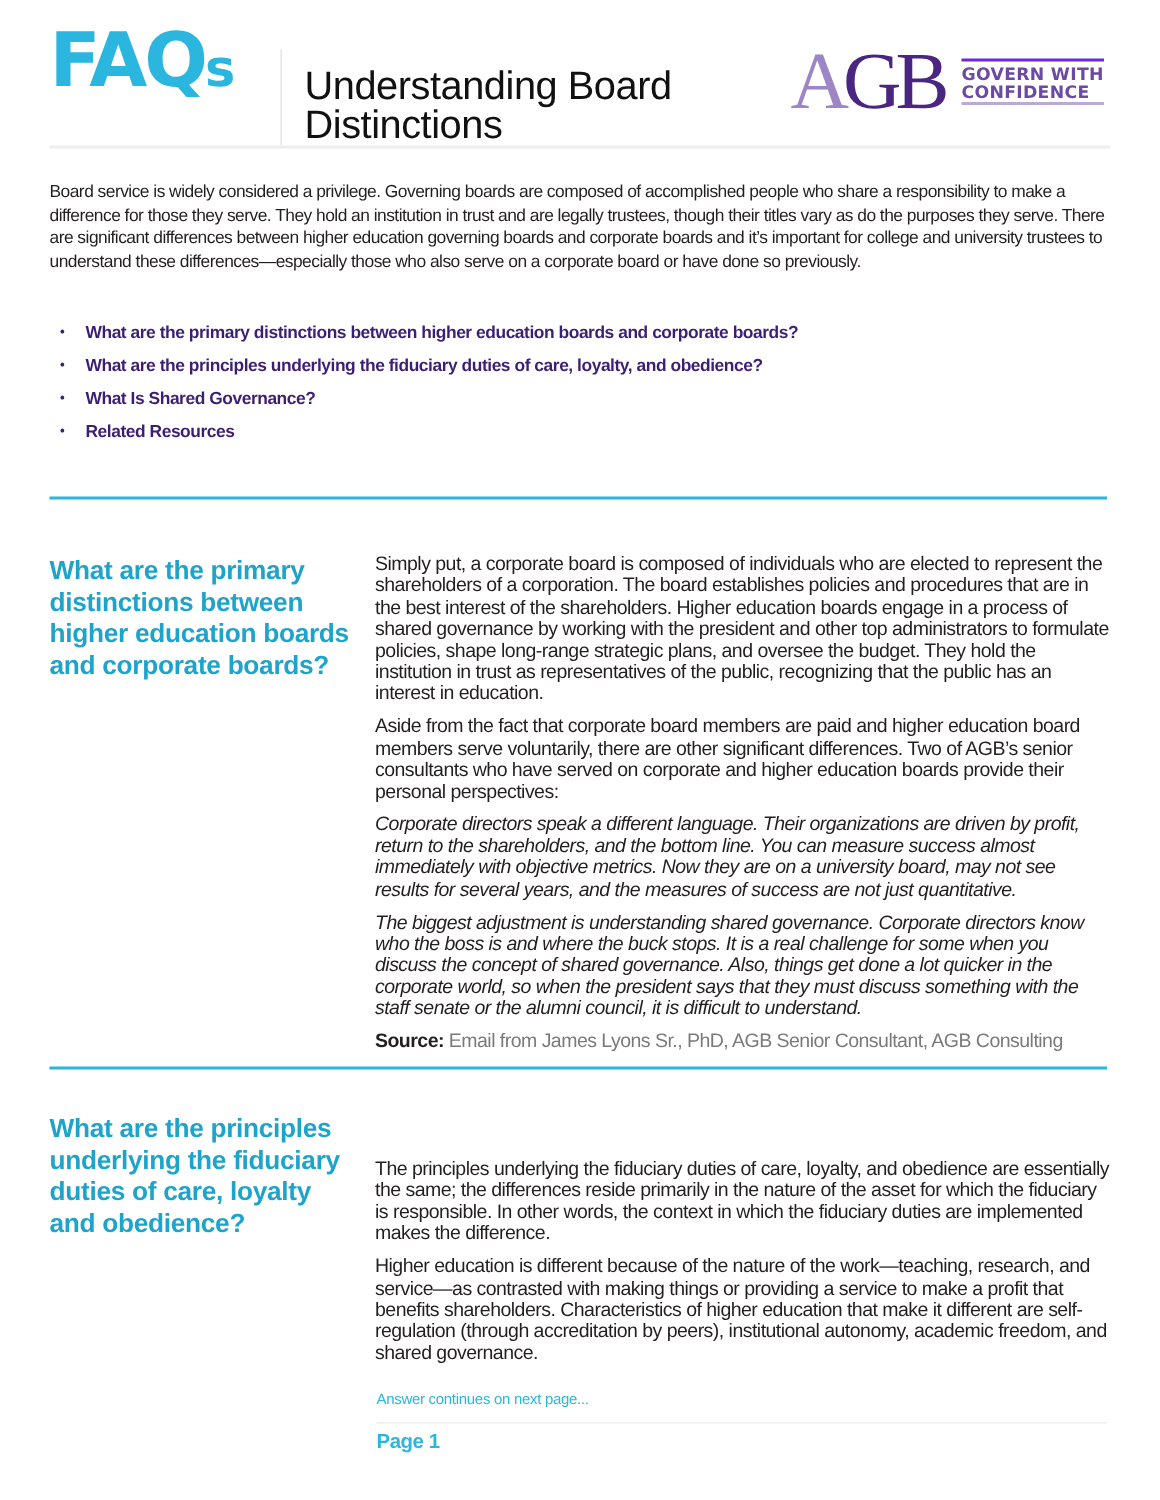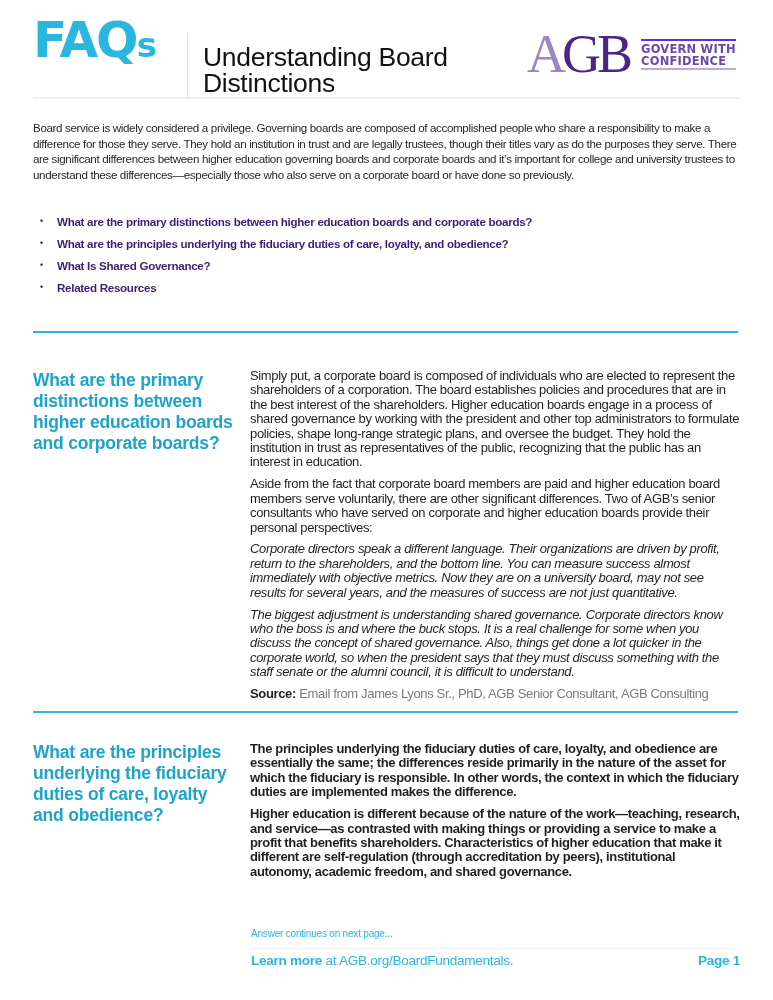--- a/index.html
+++ b/index.html
@@ -98,24 +98,23 @@
   <p>Simply put, a corporate board is composed of individuals who are elected to represent the shareholders of a corporation. The board establishes policies and procedures that are in the best interest of the shareholders. Higher education boards engage in a process of shared governance by working with the president and other top administrators to formulate policies, shape long-range strategic plans, and oversee the budget. They hold the institution in trust as representatives of the public, recognizing that the public has an interest in education.</p>
   <p>Aside from the fact that corporate board members are paid and higher education board members serve voluntarily, there are other significant differences.  Two of AGB’s senior consultants who have served on corporate and higher education boards provide their personal perspectives:</p>
   <p class="quote">Corporate directors speak a different language. Their organizations are driven by profit, return to the shareholders, and the bottom line. You can measure success almost immediately with objective metrics. Now they are on a university board, may not see results for several years, and the measures of success are not just quantitative.</p>
   <p class="quote">The biggest adjustment is understanding shared governance. Corporate directors know who the boss is and where the buck stops. It is a real challenge for some when you discuss the concept of shared governance. Also, things get done a lot quicker in the corporate world, so when the president says that they must discuss something with the staff senate or the alumni council, it is difficult to understand.</p>
   <p><span class="source-label">Source:</span><span class="source-text"> Email from James Lyons Sr., PhD, AGB Senior Consultant, AGB Consulting</span></p>
 </div>
 
 <div class="blue-rule" style="top:711px;"></div>
 
 <h2 class="q-heading" style="top:742px;">What are the principles underlying the fiduciary duties of care, loyalty and obedience?</h2>
-<div class="answer" style="top:742px;font-weight:bold;">
+<div class="answer" style="top:772px;">
   <p>The principles underlying the fiduciary duties of care, loyalty, and obedience are essentially the same; the differences reside primarily in the nature of the asset for which the fiduciary is responsible. In other words, the context in which the fiduciary duties are implemented makes the difference.</p>
   <p>Higher education is different because of the nature of the work—teaching, research, and service—as contrasted with making things or providing a service to make a profit that benefits shareholders. Characteristics of higher education that make it different are self-regulation (through accreditation by peers), institutional autonomy, academic freedom, and shared governance.</p>
 </div>
 
 <div class="continues">Answer continues on next page...</div>
 
 <div class="footer-rule"></div>
 <div class="footer">
-  <span><span class="lm">Learn more</span><span> at AGB.org/BoardFundamentals.</span></span>
   <span class="page">Page 1</span>
 </div>
 
 </body></html>

